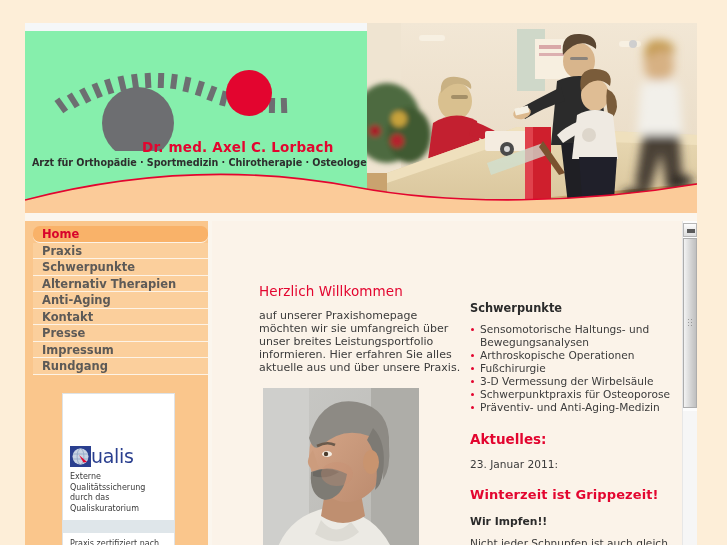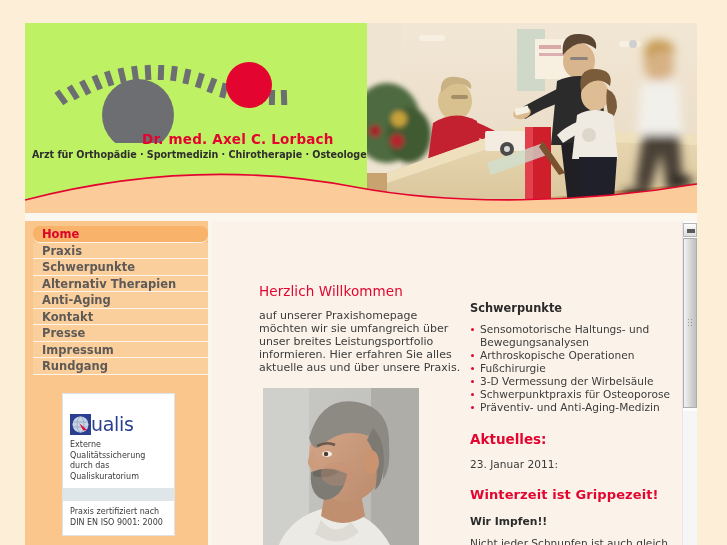--- a/index.html
+++ b/index.html
@@ -33,23 +33,23 @@
     position: relative;
     width: 672px;
     height: 190px;
     overflow: hidden;
     background: #f5f7f8;
   }
 
   
   #logo-panel {
     position: absolute;
-    left: 0; top: 0;
+    left: 0; top: 8px;
     width: 342px; height: 190px;
-    background: #bef264;
+    background: #86efac;
   }
 
   
   .dots {
     position: absolute; inset: 0;
     background-image: radial-gradient(rgba(150,150,160,.20) .5px, transparent .6px);
     background-size: 4px 4px;
     pointer-events: none;
   }
 
@@ -128,21 +128,21 @@
     border-radius: 7px;
   }
 
   #qualis {
     position: absolute;
     left: 37px; top: 172px;
     width: 113px;
     background: #ffffff;
     border: 1px solid #dfe3e6;
   }
-  #qualis .q-top { padding: 19px 7px 6px 7px; }
+  #qualis .q-top { padding: 7px 7px 6px 7px; margin-top: 44px; }
   #q-logo-row { display: flex; align-items: center; height: 22px; }
   #q-word {
     font-size: 19px;
     color: #2a3f8f;
     letter-spacing: -.3px;
     font-family: "DejaVu Sans", "Liberation Sans", sans-serif;
   }
   #qualis .q-desc {
     margin-top: 5px;
     font-size: 8px;

